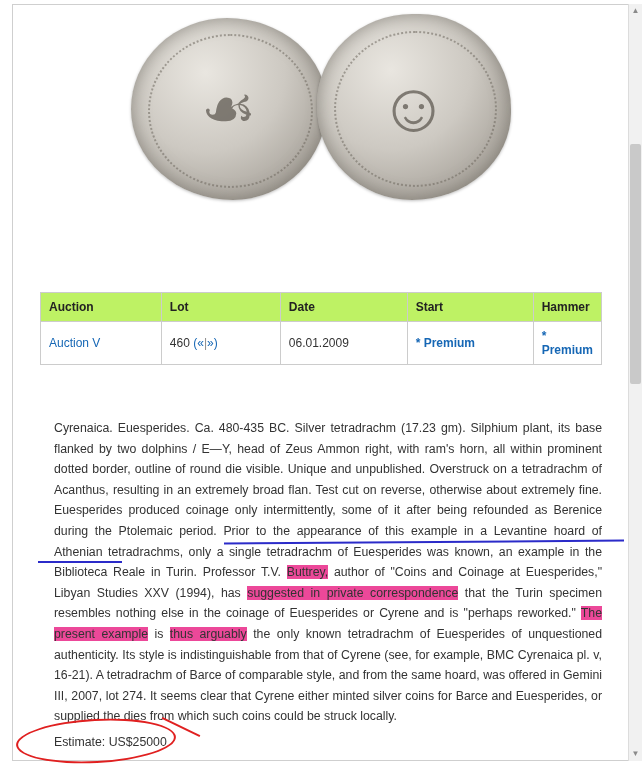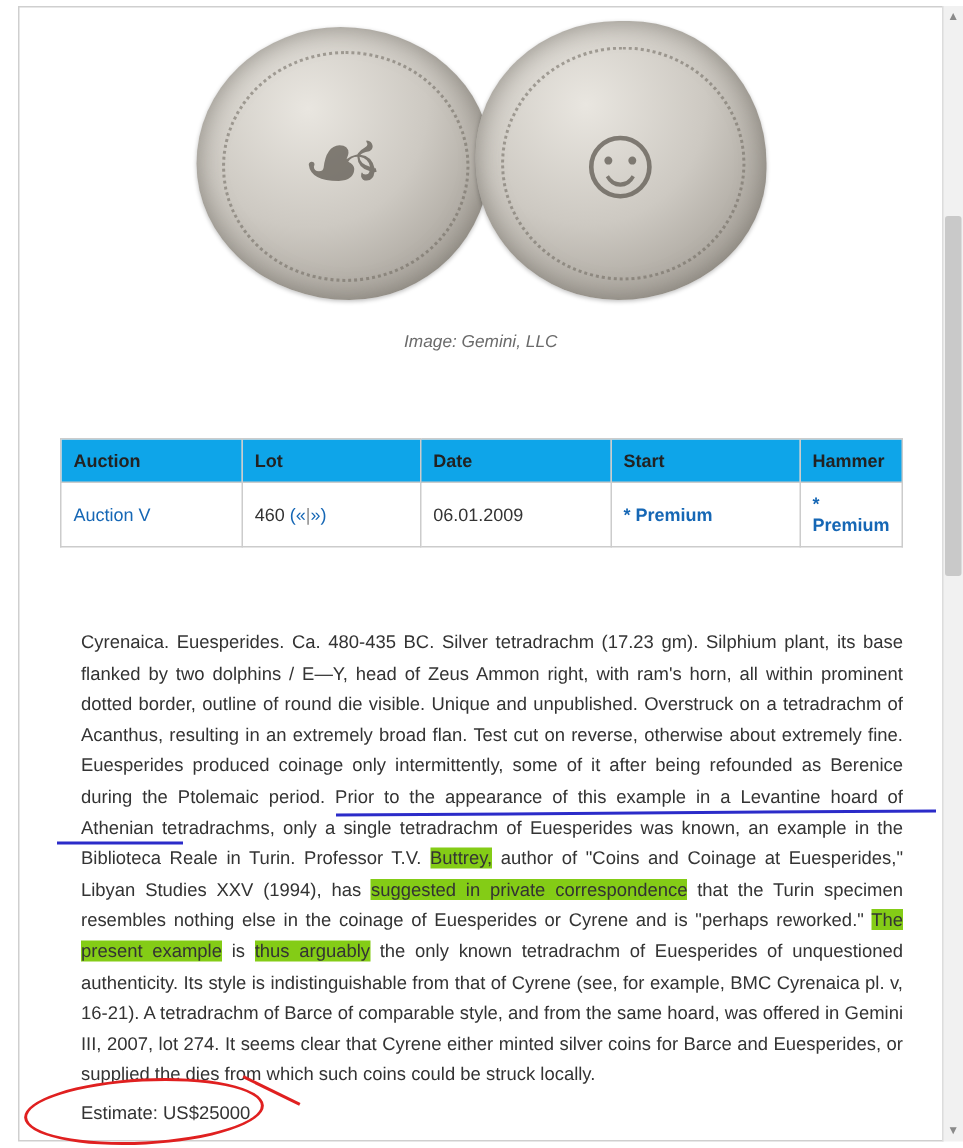--- a/index.html
+++ b/index.html
@@ -137,21 +137,21 @@
   
   table.auction {
     position: absolute;
     left: 26px;
     top: 286px;
     width: 562px;
     border-collapse: collapse;
     font-size: 12px;
   }
   table.auction th {
-    background: #0ea5e9;
+    background: #bef264;
     border: 1px solid #cccccc;
     text-align: left;
     padding: 7px 8px;
     font-weight: bold;
     color: #222;
   }
   table.auction td {
     border: 1px solid #cccccc;
     padding: 7px 8px;
     color: #333;
@@ -175,21 +175,21 @@
   .desc-body {
     position: absolute;
     left: 40px;
     top: 412px;
     width: 548px;
     font-size: 12.3px;
     line-height: 20.6px;
     color: #333;
     text-align: justify;
   }
-  .hl { background: #84cc16; }
+  .hl { background: #ec4899; }
   .estimate {
     position: absolute;
     left: 40px;
     top: 729px;
     font-size: 12.3px;
     color: #333;
   }
 
   
   .anno {
@@ -218,21 +218,20 @@
         <div class="coin-wrap">
           <div class="coin left">
             <div class="inner-ring"></div>
             <div class="coin-motif">☙</div>
           </div>
           <div class="coin right">
             <div class="inner-ring"></div>
             <div class="coin-motif head">☺</div>
           </div>
         </div>
-        <div class="img-caption">Image: Gemini, LLC</div>
       </div>
 
 
       <table class="auction">
         <thead>
           <tr>
             <th style="width:110px">Auction</th>
             <th style="width:110px">Lot</th>
             <th style="width:115px">Date</th>
             <th style="width:115px">Start</th>

